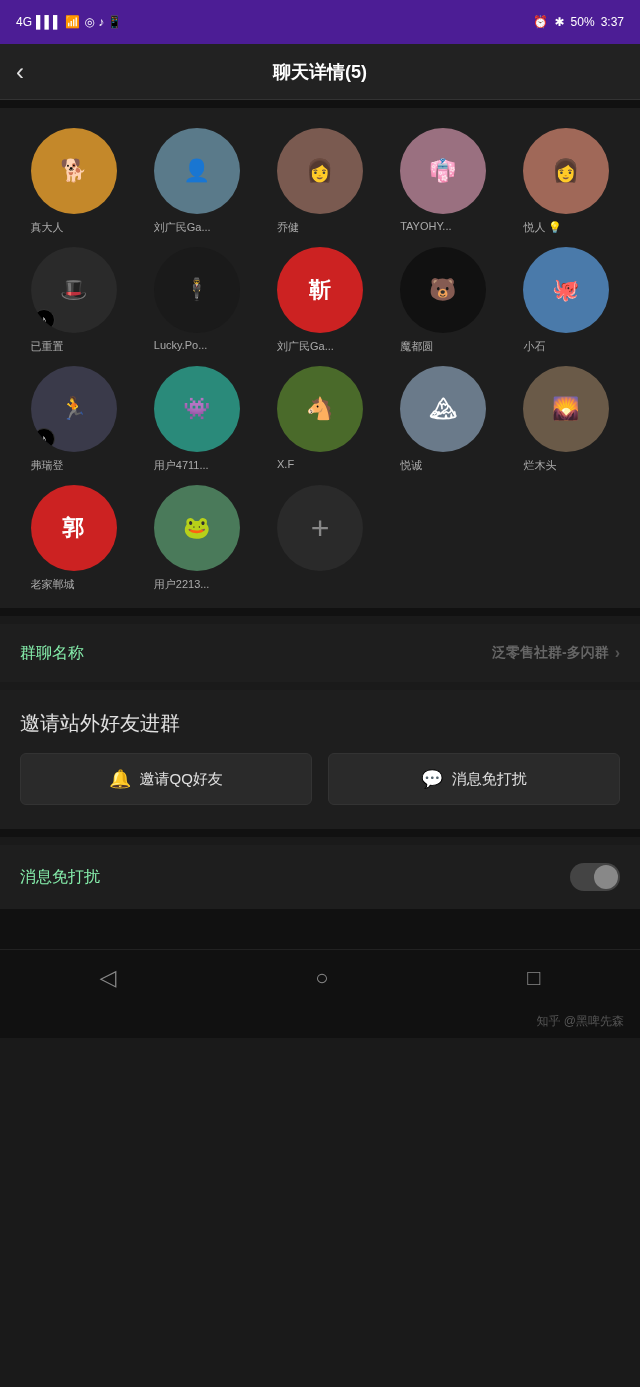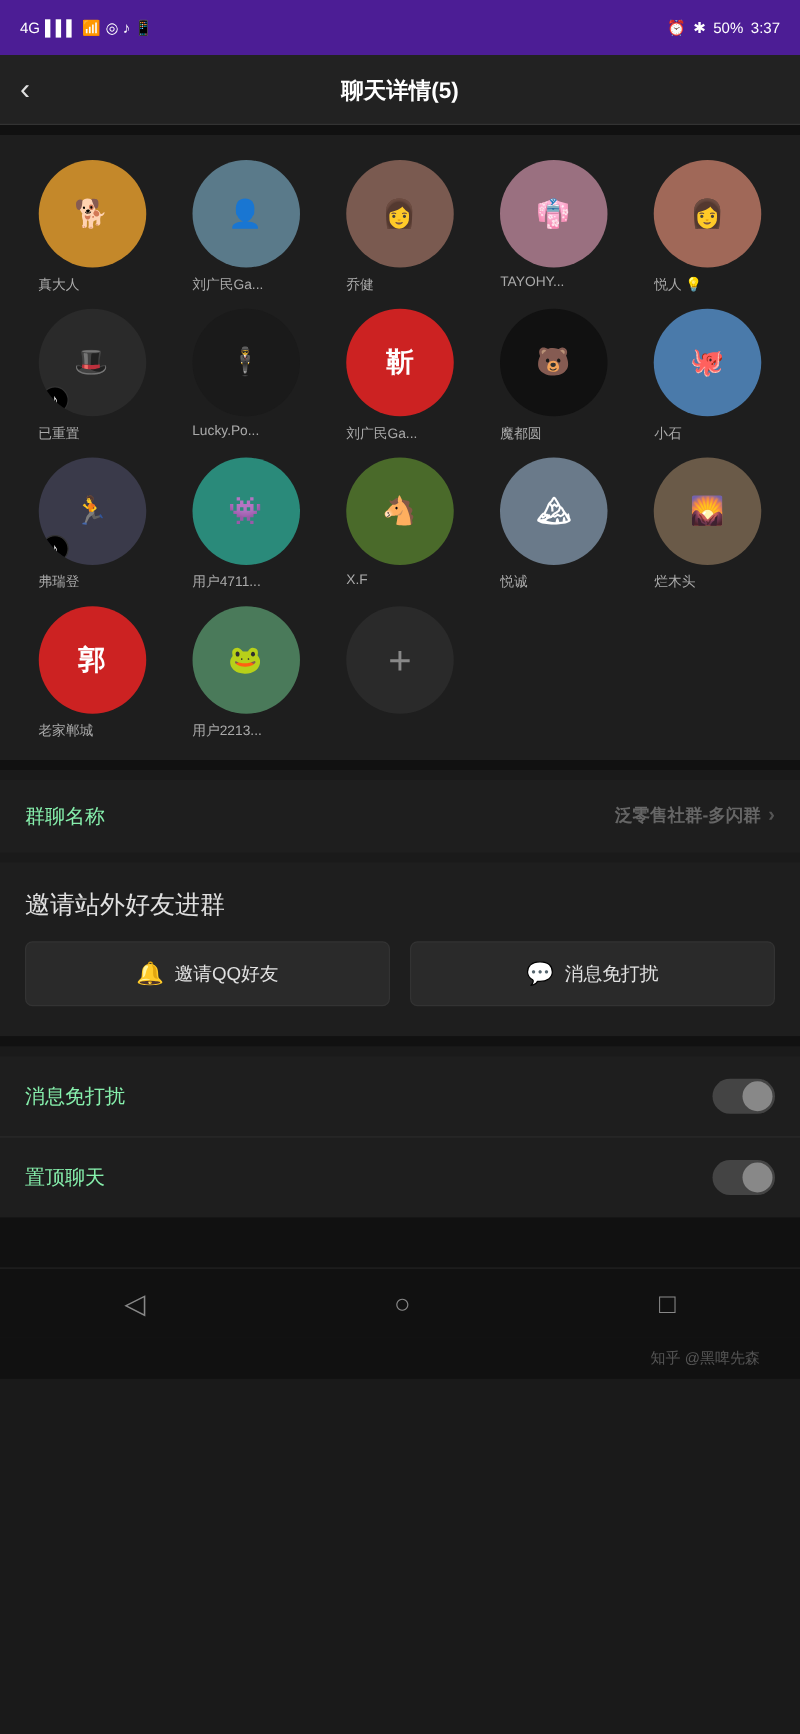--- a/index.html
+++ b/index.html
@@ -204,21 +204,21 @@
     }
     .nav-btn {
       font-size: 22px;
       color: #888;
       cursor: pointer;
       padding: 8px 24px;
     }
 
     .zhihu-watermark {
       text-align: right;
-      padding: 8px 32px;
+      padding: 8px 16px;
       font-size: 12px;
       color: #555;
       background: #111;
     }
 
     
     .avatar-art {
       width: 100%;
       height: 100%;
       border-radius: 50%;
@@ -400,26 +400,20 @@
 <div class="divider"></div>
 
 <div class="settings-section" id="toggle-settings">
 
 <div class="settings-row">
       <span class="settings-label">消息免打扰</span>
       <div class="toggle">
         <div class="toggle-knob"></div>
       </div>
     </div>
-    <div class="settings-row">
-      <span class="settings-label">置顶聊天</span>
-      <div class="toggle">
-        <div class="toggle-knob"></div>
-      </div>
-    </div>
   </div>
 
 <div style="height: 40px; background: #111;"></div>
 
 <div class="bottom-nav">
   <span class="nav-btn">◁</span>
   <span class="nav-btn">○</span>
   <span class="nav-btn">□</span>
 </div>
 

